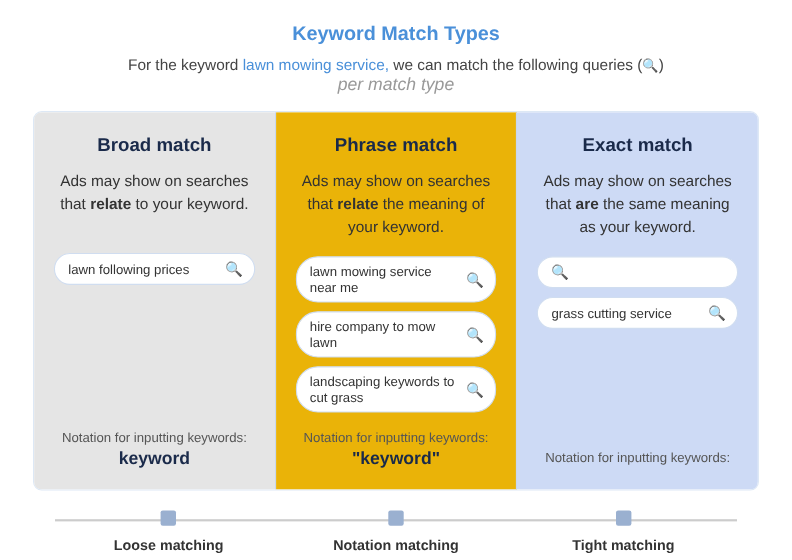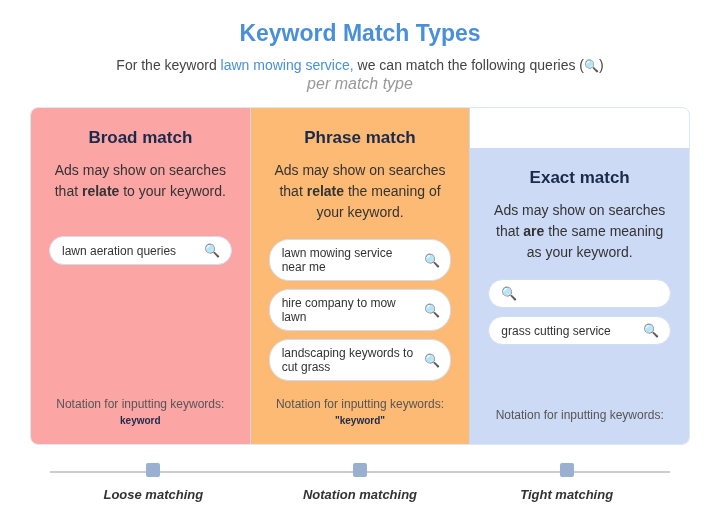--- a/index.html
+++ b/index.html
@@ -9,21 +9,21 @@
       width: 720px;
       min-height: 509px;
       display: flex;
       flex-direction: column;
       align-items: center;
       padding: 20px 30px 20px;
     }
 
     .page-title {
       color: #4a90d9;
-      font-size: 23px;
+      font-size: 18px;
       font-weight: 700;
       margin-bottom: 10px;
       text-align: center;
     }
 
     .subtitle {
       font-size: 14px;
       color: #444;
       text-align: center;
       margin-bottom: 2px;
@@ -51,34 +51,33 @@
       width: 100%;
       border-radius: 8px;
       overflow: hidden;
       border: 1px solid #dde8f5;
       margin-bottom: 18px;
     }
 
     .card {
       flex: 1;
       padding: 20px 18px 18px;
-      background: #fca5a5;
+      background: #e5e5e5;
       border-right: 1px solid #c8d8ef;
       display: flex;
       flex-direction: column;
     }
 
     .card:last-child {
       border-right: none;
       background: #cddaf5;
-      margin-top: 40px;
     }
 
     .card:nth-child(2) {
-      background: #fdba74;
+      background: #eab308;
     }
 
     .card-title {
       font-size: 17px;
       font-weight: 700;
       color: #1a2a4a;
       text-align: center;
       margin-bottom: 12px;
     }
 
@@ -128,34 +127,33 @@
       text-align: center;
     }
 
     .notation-label {
       font-size: 12px;
       color: #555;
       margin-bottom: 4px;
     }
 
     .notation-value {
-      font-size: 10px;
+      font-size: 16px;
       font-weight: 700;
       color: #1a2a4a;
     }
 
     .timeline-section {
       width: 100%;
       display: flex;
       align-items: center;
-      justify-content: flex-end;
+      justify-content: center;
       padding: 0 20px;
       margin-bottom: 20px;
       position: relative;
-      font-style: italic;
     }
 
     .timeline-line {
       position: absolute;
       left: 20px;
       right: 20px;
       top: 8px;
       height: 2px;
       background: #ccc;
     }
@@ -194,21 +192,21 @@
 </div>
 <div class="per-match">per match type</div>
 
 <div class="cards-container">
 
   <div class="card">
     <div class="card-title">Broad match</div>
     <div class="card-desc">Ads may show on searches that <strong>relate</strong> to your keyword.</div>
     <div class="search-boxes">
       <div class="search-box">
-        <span class="search-box-text">lawn aeration queries</span>
+        <span class="search-box-text">lawn following prices</span>
         <span class="search-box-icon">🔍</span>
       </div>
     </div>
     <div class="notation-section">
       <div class="notation-label">Notation for inputting keywords:</div>
       <div class="notation-value">keyword</div>
     </div>
   </div>
 
   <div class="card">

